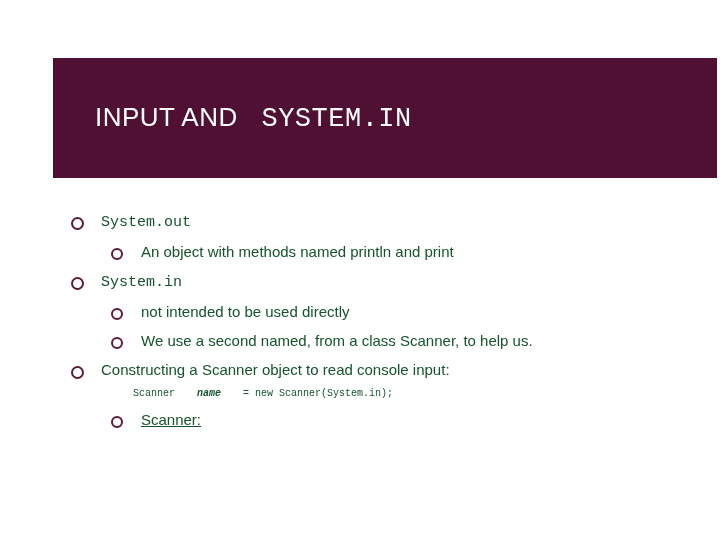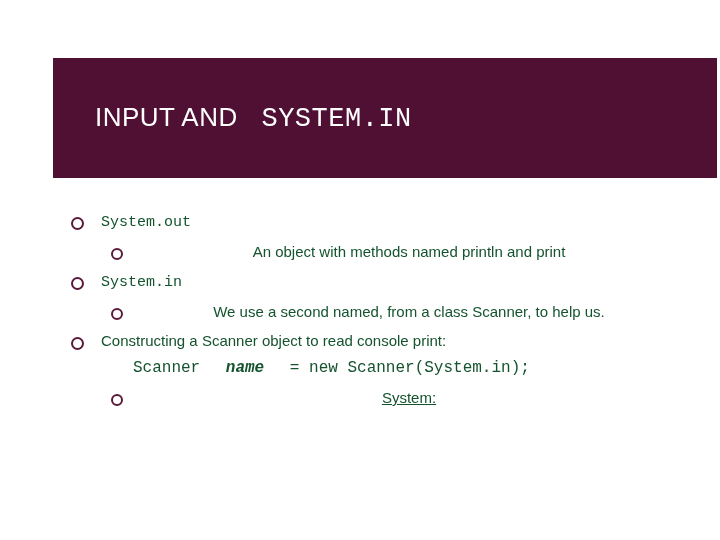--- a/index.html
+++ b/index.html
@@ -73,39 +73,38 @@
     border: 2px solid #5a1a3a;
     border-radius: 50%;
   }
   .lvl2 {
     margin-top: 12px;
   }
   .lvl2 > li {
     position: relative;
     padding-left: 24px;
     margin-bottom: 12px;
-    text-align: center;
   }
   .lvl2 > li::before {
     content: "";
     position: absolute;
     left: 2px;
     top: 5px;
     width: 8px;
     height: 8px;
     border: 2px solid #5a1a3a;
     border-radius: 50%;
   }
   .mono { font-family: "Courier New", Courier, monospace; }
   .code-block {
     margin-top: 10px;
     margin-bottom: 10px;
     padding-left: 24px;
     font-family: "Courier New", Courier, monospace;
-    font-size: 16px;
+    font-size: 10px;
   }
   .underline { text-decoration: underline; }
   .bold-name { font-weight: bold; font-style: italic; }
 </style>
 </head>
 <body>
 
 <div class="accent-bar">
   <div class="accent-seg a1"></div>
   <div class="accent-seg a2"></div>
@@ -127,29 +126,32 @@
       <ul class="lvl2">
         <li>
           <span>An object with methods named println and print</span>
         </li>
       </ul>
     </li>
     <li>
       <span class="mono">System.in</span>
       <ul class="lvl2">
         <li>
+          <span>not intended to be used directly</span>
+        </li>
+        <li>
           <span>We use a second named, from a class Scanner, to help us.</span>
         </li>
       </ul>
     </li>
     <li>
-      <span>Constructing a Scanner object to read console print:</span>
+      <span>Constructing a Scanner object to read console input:</span>
       <div class="code-block">
         <span>Scanner </span><span class="bold-name">name</span><span> = new Scanner(System.in);</span>
       </div>
       <ul class="lvl2">
         <li>
-          <span class="underline">System:</span>
+          <span class="underline">Scanner:</span>
         </li>
       </ul>
     </li>
   </ul>
 </div>
 
 </body></html>

